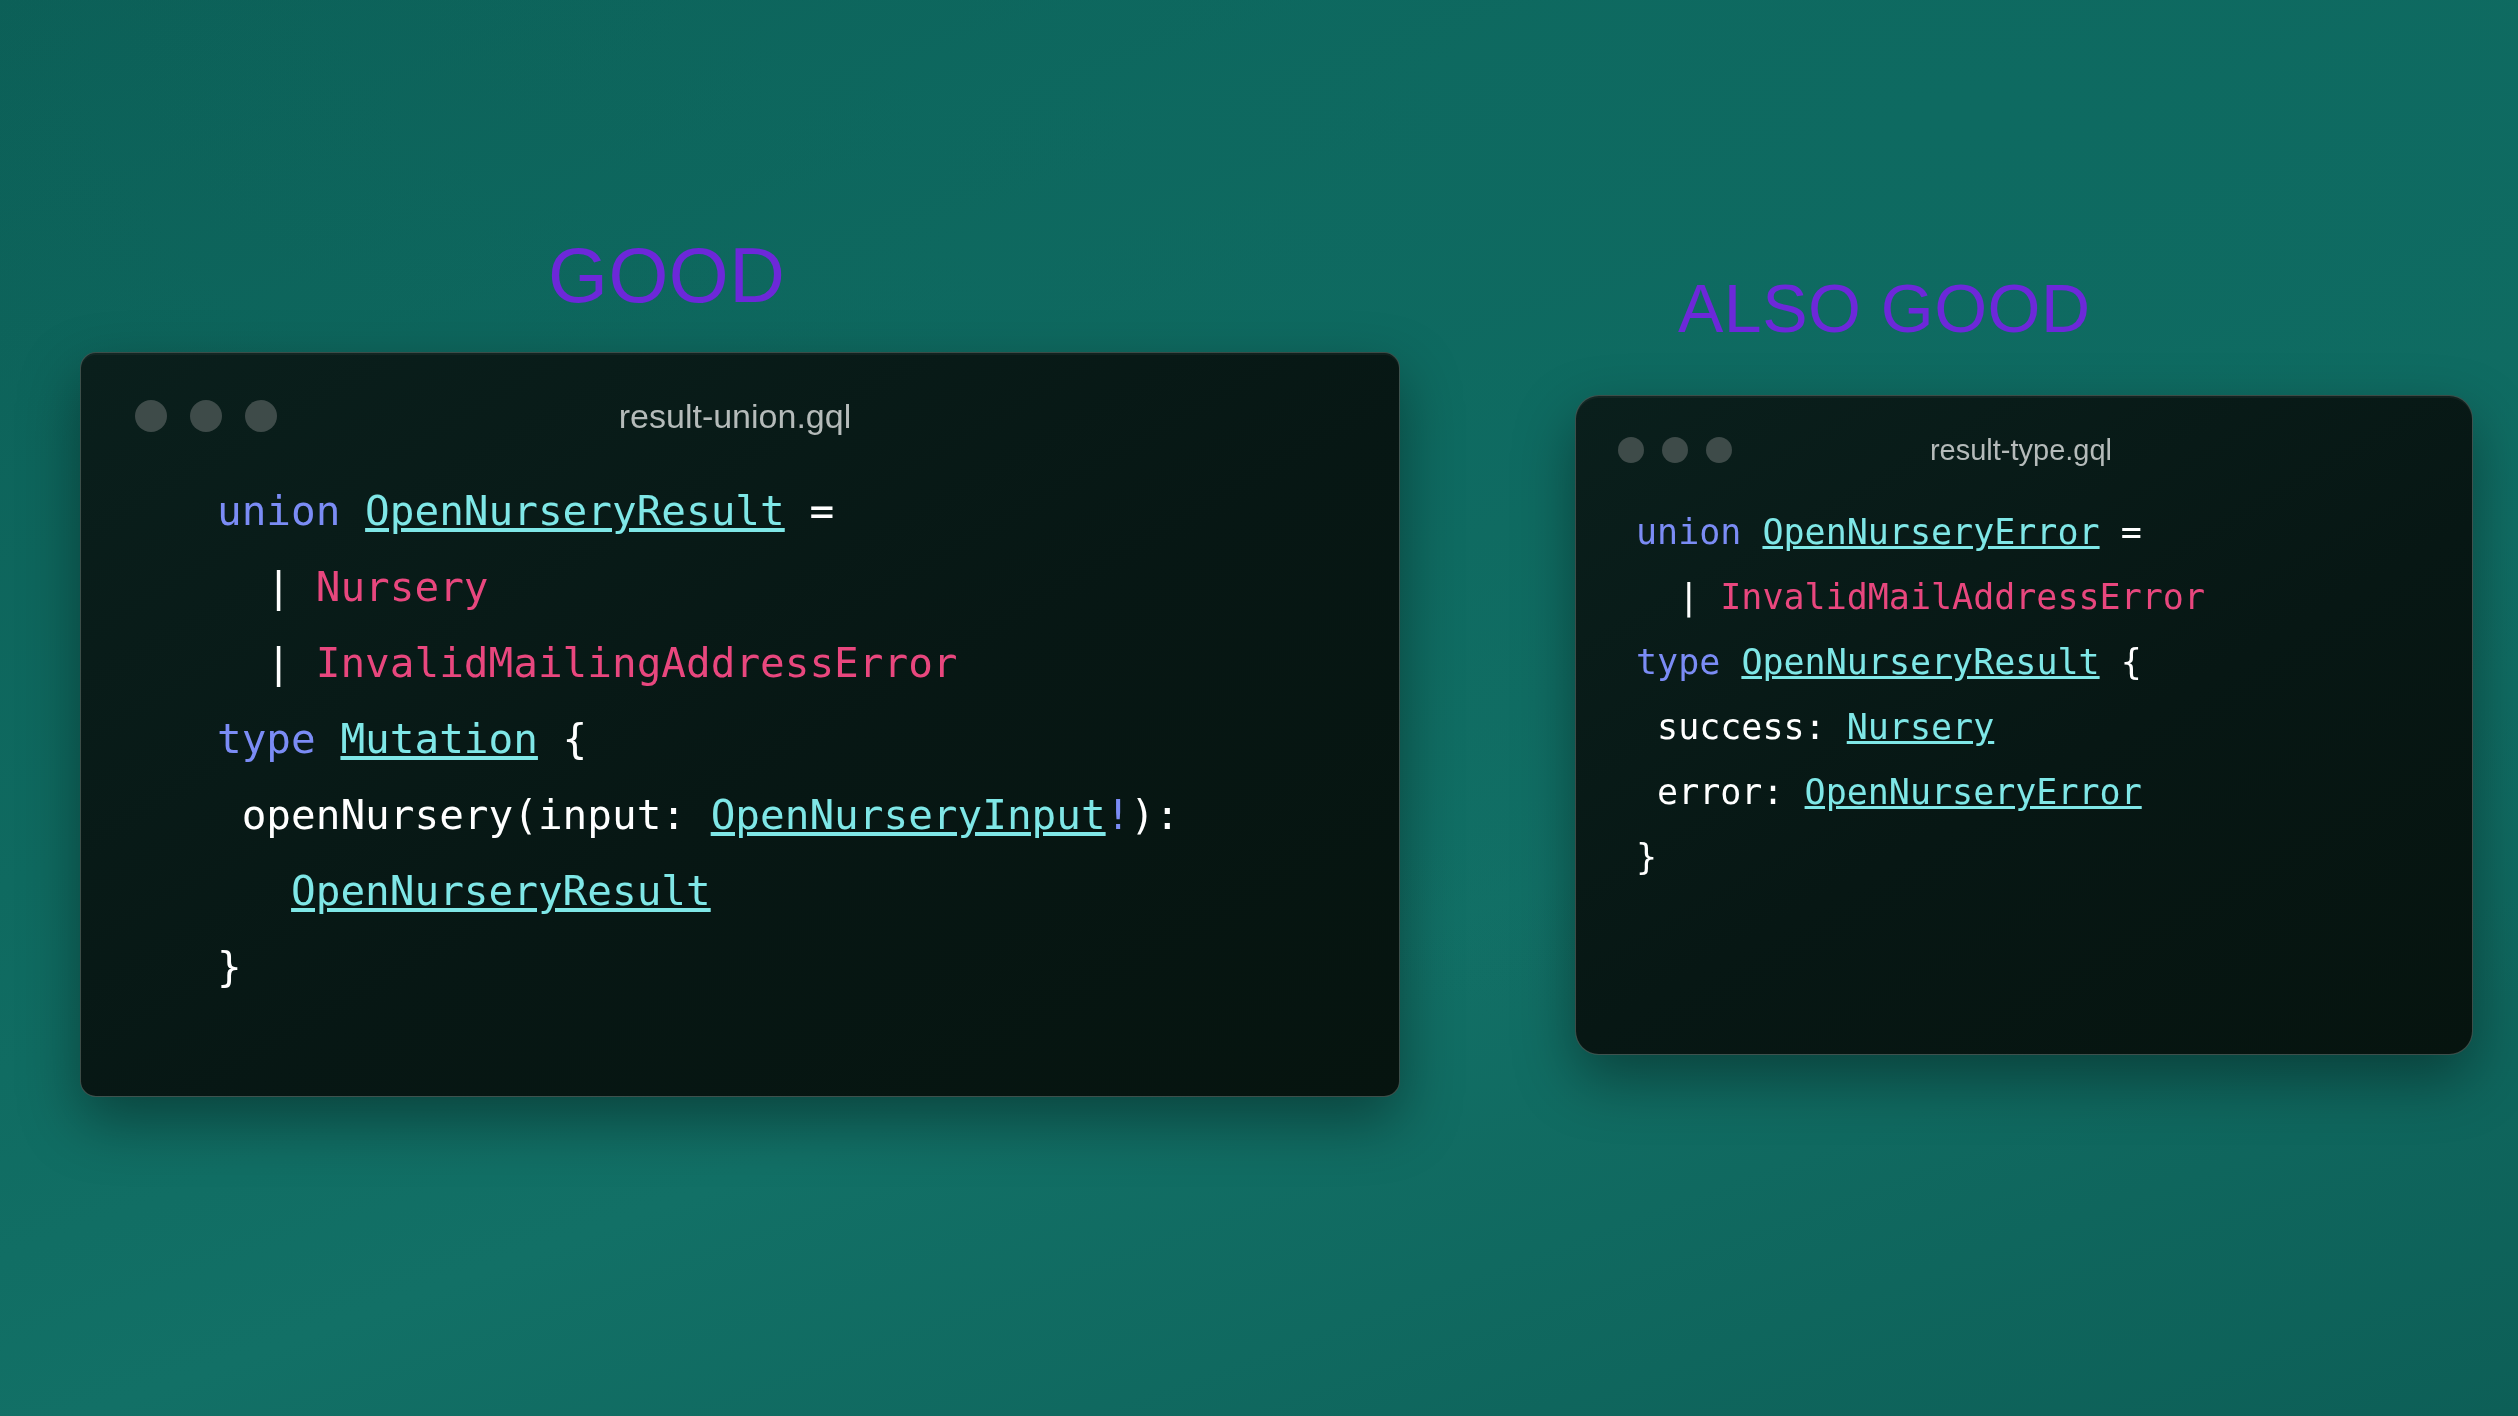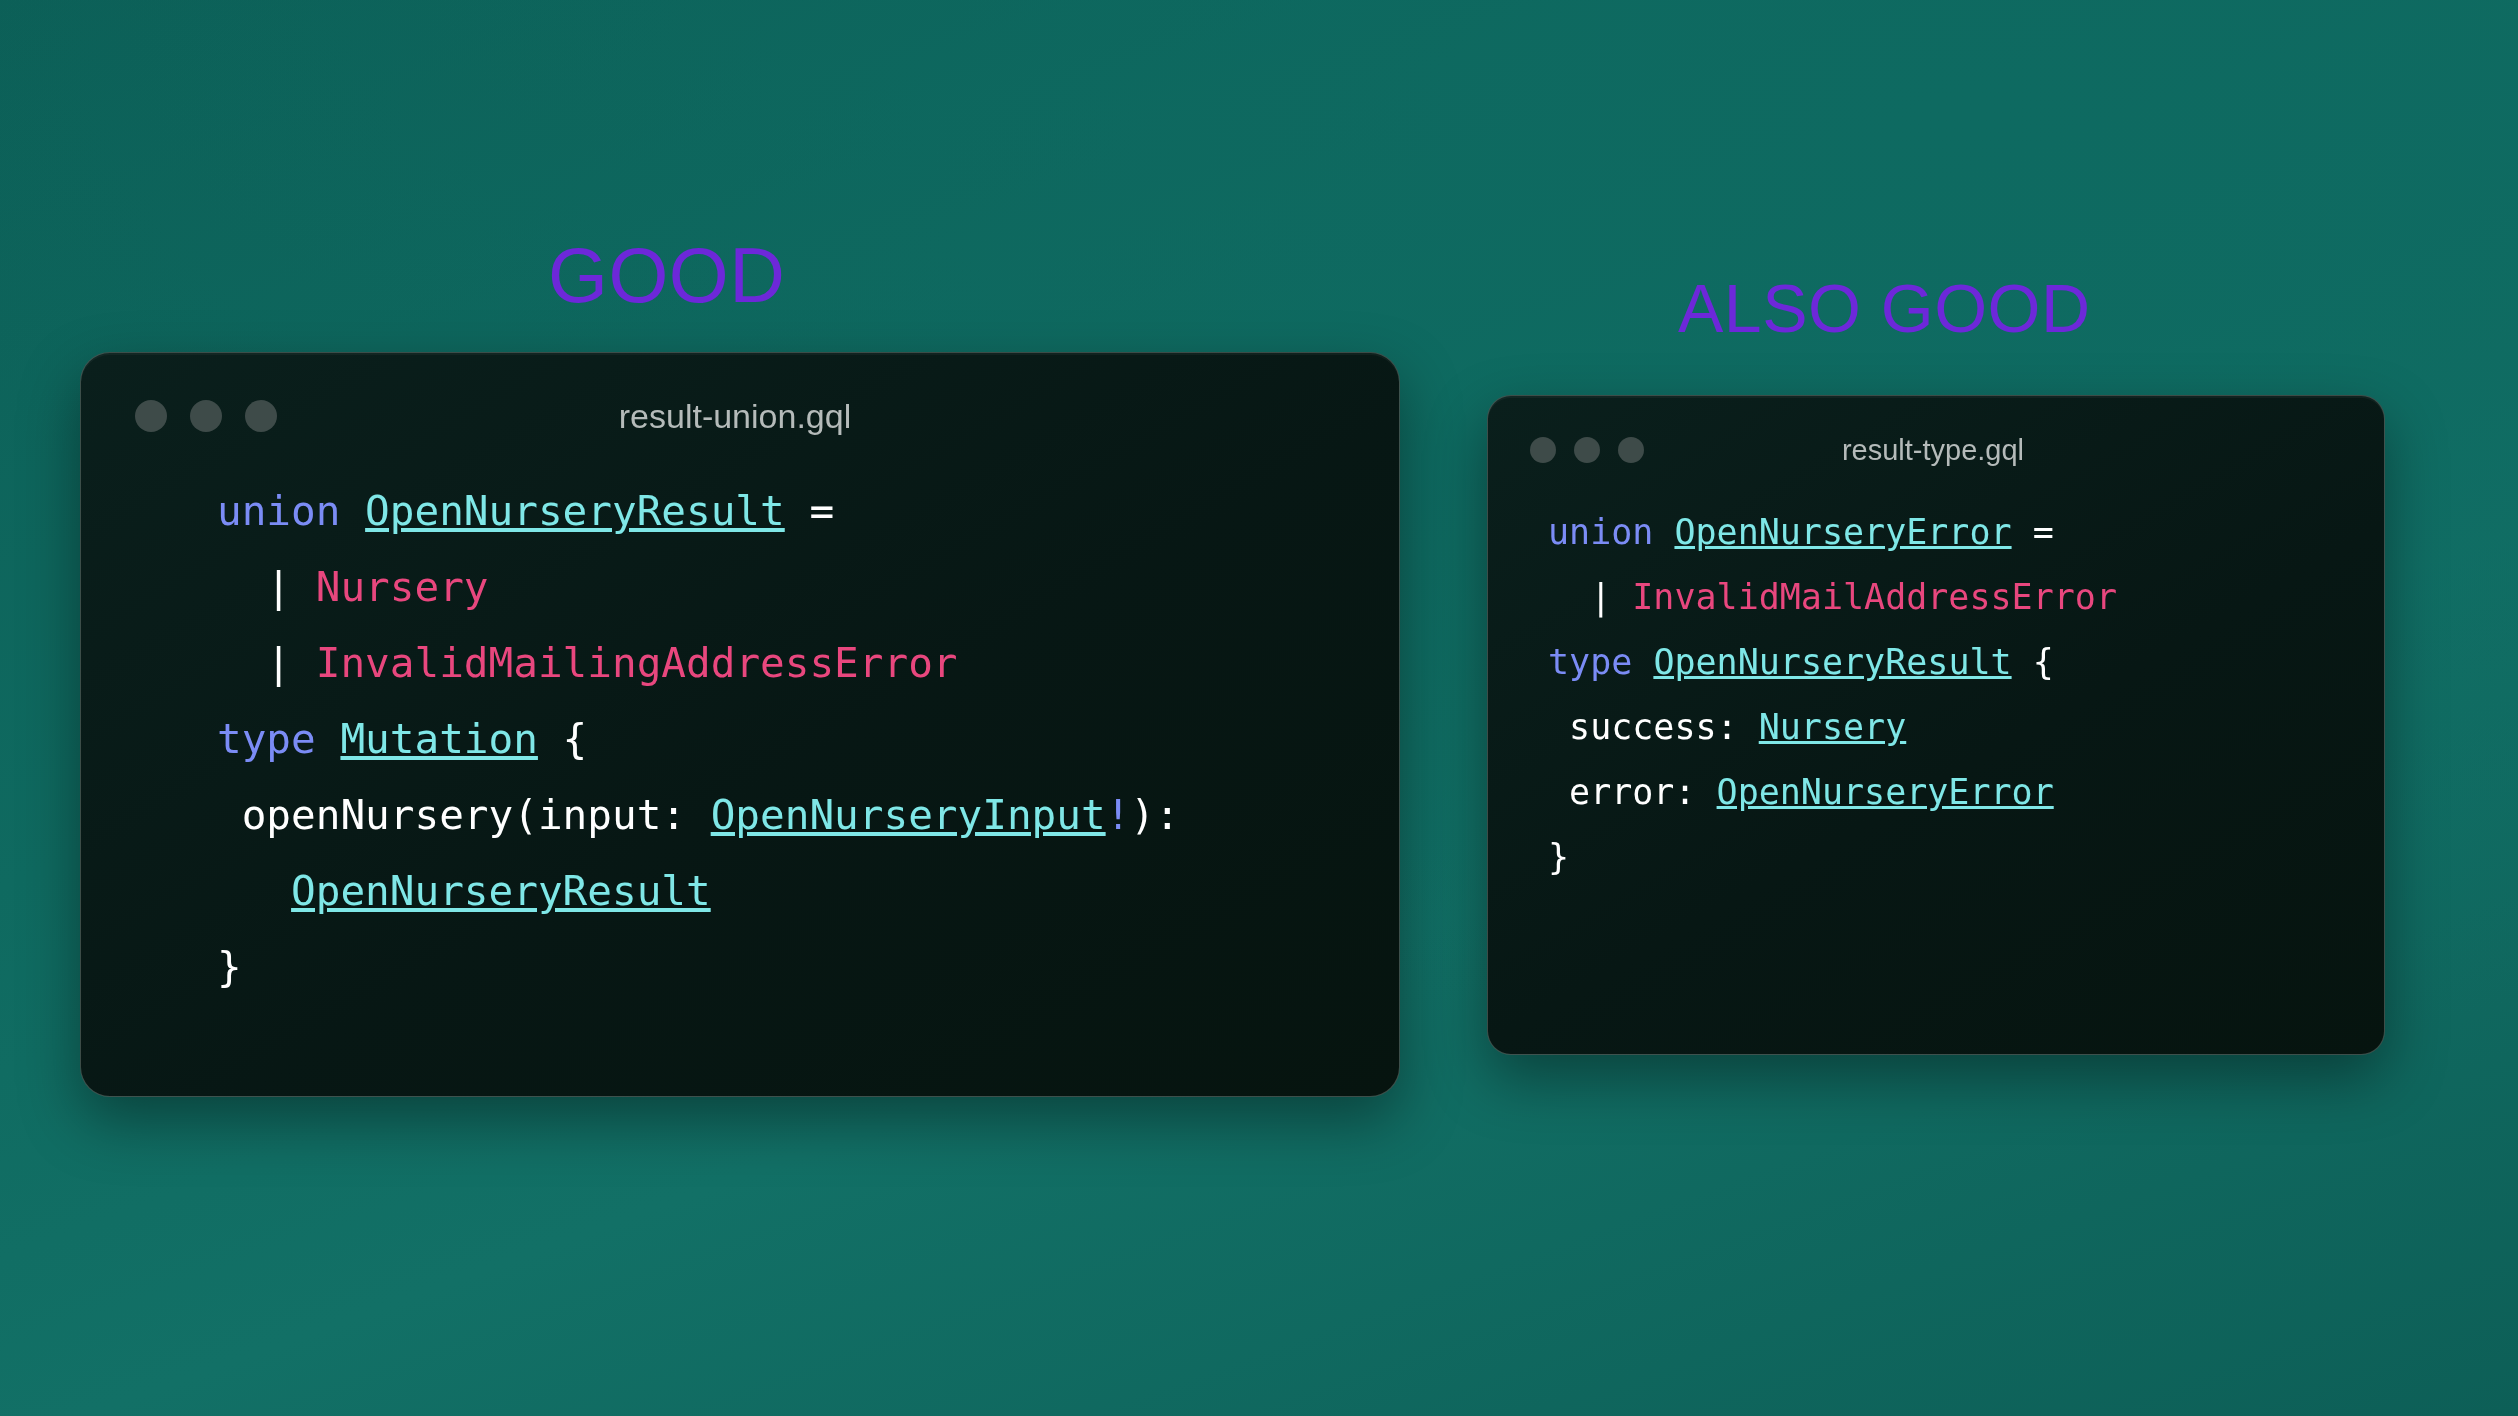--- a/index.html
+++ b/index.html
@@ -53,24 +53,24 @@
     box-shadow:
       0 24px 60px rgba(0, 0, 0, 0.38),
       0 2px 0 rgba(255,255,255,0.04) inset;
     overflow: hidden;
   }
   #card-good {
     left: 80px;
     top: 352px;
     width: 1320px;
     height: 745px;
-    border-radius: 30px;
+    border-radius: 16px;
   }
   #card-also-good {
-    left: 1487px;
+    left: 1575px;
     top: 395px;
     width: 898px;
     height: 660px;
     border-radius: 24px;
   }
 
   
   .titlebar {
     position: relative;
     width: 100%;

